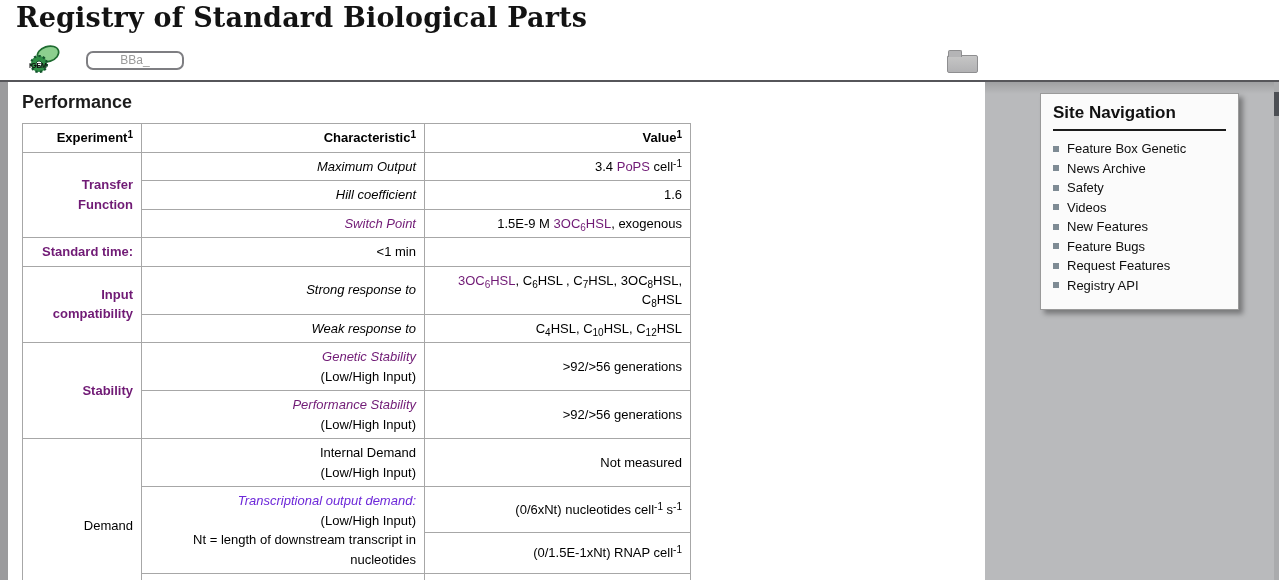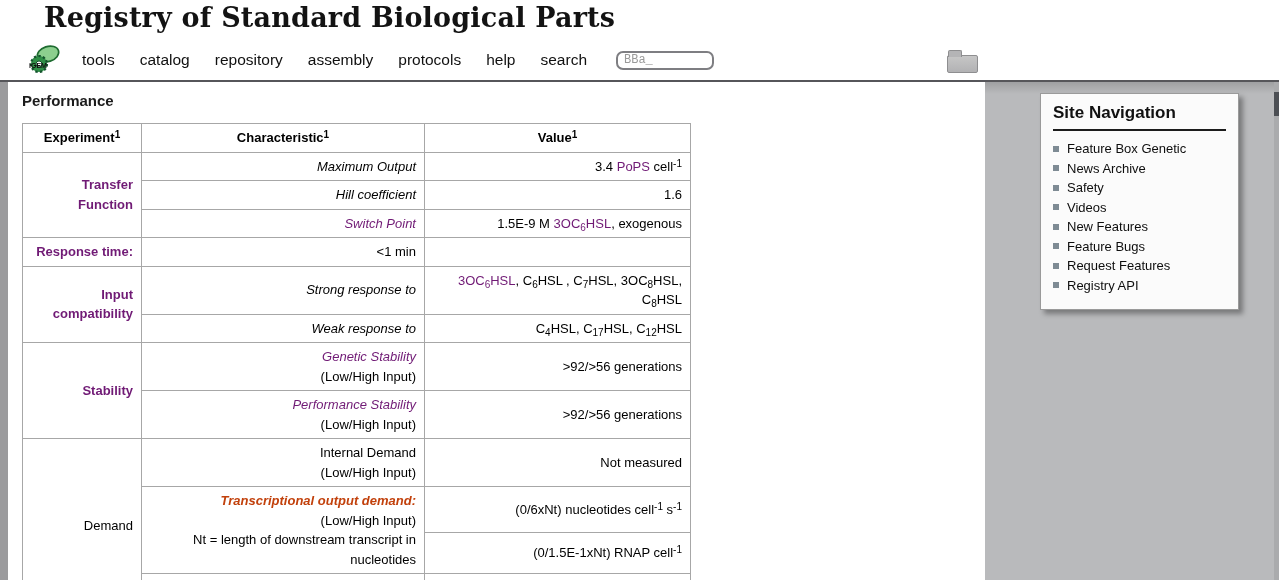--- a/index.html
+++ b/index.html
@@ -7,38 +7,38 @@
   .page {
     position:relative; width:1279px; height:580px; overflow:hidden;
     background:#b9babc; font-family:"Liberation Sans", sans-serif; color:#000;
   }
   
   .site-header {
     position:absolute; top:0; left:0; width:1279px; height:82px;
     background:#ffffff; border-bottom:2px solid #56565a; z-index:3;
   }
   .site-title {
-    position:absolute; left:44px; top:2px;
+    position:absolute; left:16px; top:2px;
     font-family:"DejaVu Serif", serif; font-weight:bold; font-size:27px; color:#131313;
     letter-spacing:0.2px;
   }
   .main-nav {
     position:absolute; left:28px; top:44px; height:32px;
     display:flex; align-items:center;
   }
   .logo-wrap { width:34px; height:32px; margin-right:20px; position:relative; }
   .nav-link {
     font-size:15.5px; color:#101010; margin-right:25px; cursor:pointer;
     text-decoration:none; line-height:32px;
   }
   .search-input {
     width:98px; height:19px; margin-left:4px;
     border:2px solid #7e7e82; border-radius:7px;
-    font-family:Liberation Mono, monospace; font-size:12px; color:#9a9a9a;
-    padding:0 6px; outline:none; background:#fff;
+    font-family:Liberation Sans, sans-serif; font-size:12px; color:#9a9a9a;
+    padding:0 6px; outline:none; background:#fff;text-align:center;
   }
   .folder-icon {
     position:absolute; left:947px; top:55px; width:31px; height:18px;
     background:linear-gradient(#c6c6c6, #b2b2b4); border:1.5px solid #8e8e90;
     border-radius:2px;
   }
   .folder-icon::before {
     content:""; position:absolute; top:-6px; left:0px; width:12px; height:6px;
     background:#b4b4b6; border:1.5px solid #8e8e90; border-bottom:none;
     border-radius:2px 2px 0 0;
@@ -55,46 +55,46 @@
     background:linear-gradient(rgba(0,0,0,0.14), rgba(0,0,0,0) 12px), #b9babc;
   }
   .scroll-track {
     position:absolute; right:0; top:82px; width:5px; height:498px; background:#aaabad;
   }
   .scroll-thumb {
     position:absolute; right:0; top:92px; width:5px; height:24px; background:#4c4f54;
   }
   
   .performance-heading {
-    position:absolute; left:22px; top:92px; font-size:15px; font-weight:bold; color:#1c1c1c;
+    position:absolute; left:22px; top:92px; font-size:18px; font-weight:bold; color:#1c1c1c;
   }
   #perf-table {
     position:absolute; left:22px; top:123px;
     border-collapse:collapse; background:#fff; font-size:13px; table-layout:fixed;
   }
   #perf-table td, #perf-table th {
     border:1px solid #a7a7a7; padding:4px 8px; vertical-align:middle;
     line-height:1.5; text-align:right; font-weight:normal; overflow:hidden;
   }
-  #perf-table th { text-align:center; font-weight:bold; }
+  #perf-table th { font-weight:bold; }
   #perf-table tr:nth-child(1){height:27px}
   #perf-table tr:nth-child(2){height:28px}
   #perf-table tr:nth-child(3){height:28px}
   #perf-table tr:nth-child(4){height:28px}
   #perf-table tr:nth-child(5){height:28px}
   #perf-table tr:nth-child(6){height:47px}
   #perf-table tr:nth-child(7){height:28px}
   #perf-table tr:nth-child(8){height:47px}
   #perf-table tr:nth-child(9){height:47px}
   #perf-table tr:nth-child(10){height:47px}
   #perf-table tr:nth-child(11){height:44px}
   #perf-table tr:nth-child(12){height:40px}
   #perf-table tr:nth-child(13){height:40px}
   .lnk { color:#701a75; cursor:pointer; }
-  .lav { color:#c2410c; cursor:pointer;font-weight:bold; }
+  .lav { color:#6d28d9; cursor:pointer; }
   .b { font-weight:bold; }
   .i { font-style:italic; }
   sup.sup, sub.sub { font-size:10px; line-height:0; }
   sup.sup { vertical-align:4px; }
   sub.sub { vertical-align:-3px; }
   
   .sitenav {
     position:absolute; left:1040px; top:93px; width:199px; z-index:4;
     background:#fbfbfb; border:1px solid #9a9a9a;
     box-shadow:4px 4px 5px rgba(0,0,0,0.35);
@@ -122,21 +122,20 @@
     <div class="site-title">Registry of Standard Biological Parts</div>
     <div class="main-nav">
       <div class="logo-wrap">
         <svg width="34" height="32" viewBox="0 0 34 32">
           <ellipse cx="20" cy="10" rx="11" ry="7.5" fill="#8ccf8e" stroke="#1e6b30" stroke-width="1.6" transform="rotate(-18 20 10)"></ellipse>
           <circle cx="11" cy="20" r="8" fill="#2f8f46" stroke="#14532d" stroke-width="2.2" stroke-dasharray="2.4 2.2"></circle>
           <circle cx="11" cy="20" r="3" fill="#ffffff" stroke="#14532d" stroke-width="1"></circle>
           <text x="1" y="24" font-size="7" font-weight="bold" fill="#111" font-family="Liberation Sans, sans-serif">iGEM</text>
         </svg>
       </div>
-      <span id="nav-links"><a class="nav-link">tools</a><a class="nav-link">catalog</a><a class="nav-link">repository</a><a class="nav-link">assembly</a><a class="nav-link">protocols</a><a class="nav-link">help</a><a class="nav-link">search</a></span>
       <input class="search-input" type="text" value="BBa_" style="">
     </div>
     <div class="folder-icon"></div>
   </div>
 
   <div class="left-gutter"></div>
   <div class="content-area"></div>
   <div class="gray-right"></div>
   <div class="scroll-track"></div>
   <div class="scroll-thumb"></div>
@@ -162,32 +161,32 @@
         </tr>
         <tr>
           <td><span class="i">Hill coefficient</span></td>
           <td><span>1.6</span></td>
         </tr>
         <tr>
           <td><span class="lnk i">Switch Point</span></td>
           <td><span>1.5E-9 M </span><span class="lnk">3OC</span><sub class="sub lnk">6</sub><span class="lnk">HSL</span><span>, exogenous</span></td>
         </tr>
         <tr>
-          <td><span class="lnk b">Response time:</span></td>
+          <td><span class="lnk b">Standard time:</span></td>
           <td><span>&lt;1 min</span></td>
           <td></td>
         </tr>
         <tr>
           <td rowspan="2"><span class="lnk b">Input compatibility</span></td>
           <td><span class="i">Strong response to</span></td>
           <td><span class="lnk">3OC</span><sub class="sub lnk">6</sub><span class="lnk">HSL</span><span>, C</span><sub class="sub">6</sub><span>HSL , C</span><sub class="sub">7</sub><span>HSL, 3OC</span><sub class="sub">8</sub><span>HSL, C</span><sub class="sub">8</sub><span>HSL</span></td>
         </tr>
         <tr>
           <td><span class="i">Weak response to</span></td>
-          <td><span>C</span><sub class="sub">4</sub><span>HSL, C</span><sub class="sub">17</sub><span>HSL, C</span><sub class="sub">12</sub><span>HSL</span></td>
+          <td><span>C</span><sub class="sub">4</sub><span>HSL, C</span><sub class="sub">10</sub><span>HSL, C</span><sub class="sub">12</sub><span>HSL</span></td>
         </tr>
         <tr>
           <td rowspan="2"><span class="lnk b">Stability</span></td>
           <td><span class="lnk i">Genetic Stability</span><br><span>(Low/High Input)</span></td>
           <td><span>&gt;92/&gt;56 generations</span></td>
         </tr>
         <tr>
           <td><span class="lnk i">Performance Stability</span><br><span>(Low/High Input)</span></td>
           <td><span>&gt;92/&gt;56 generations</span></td>
         </tr>

